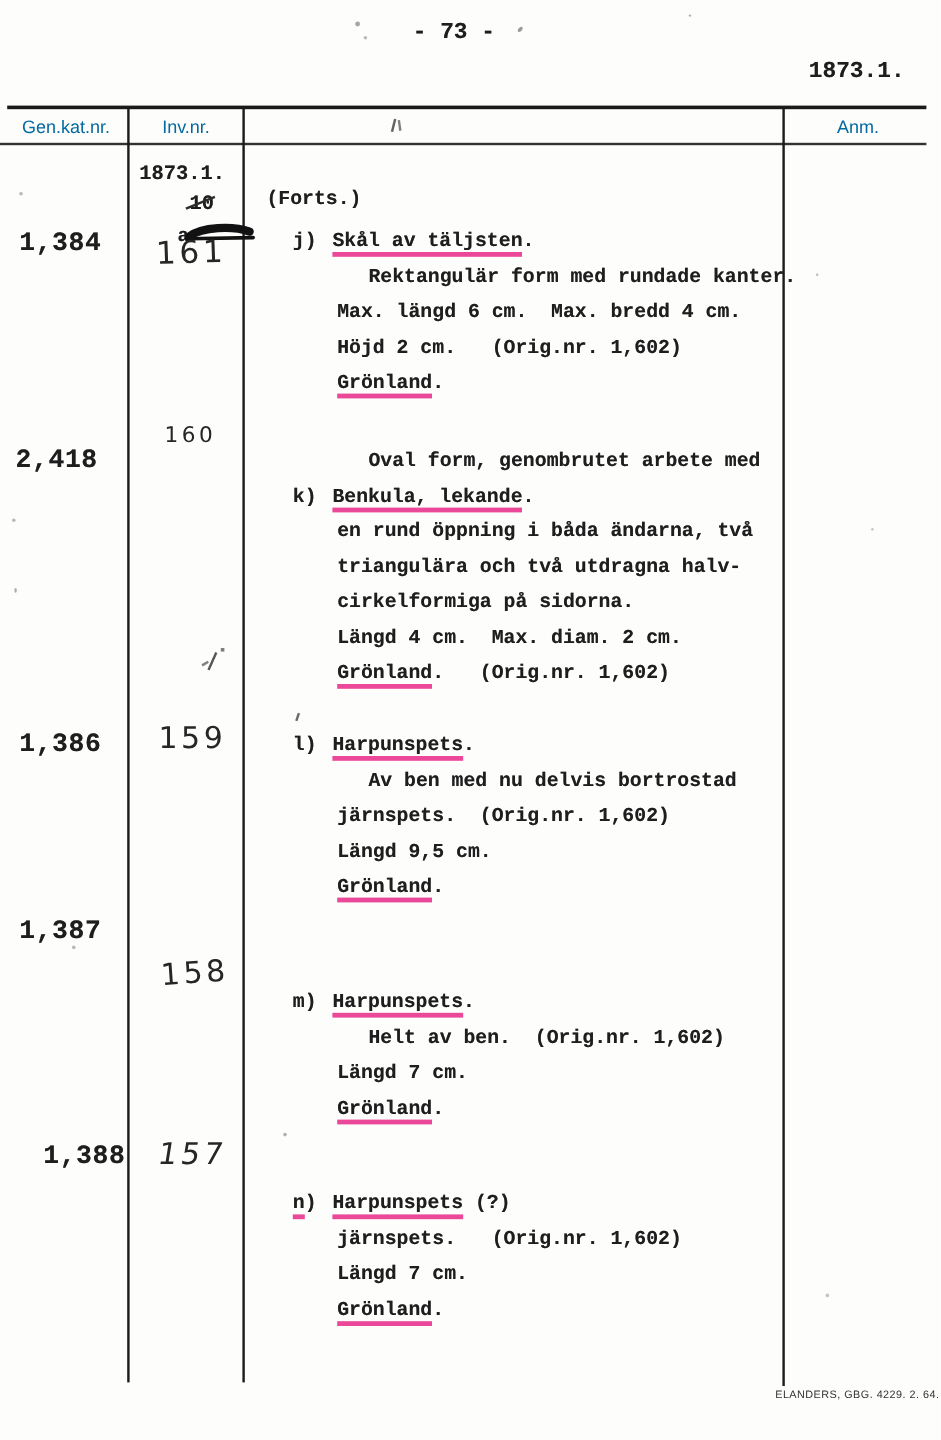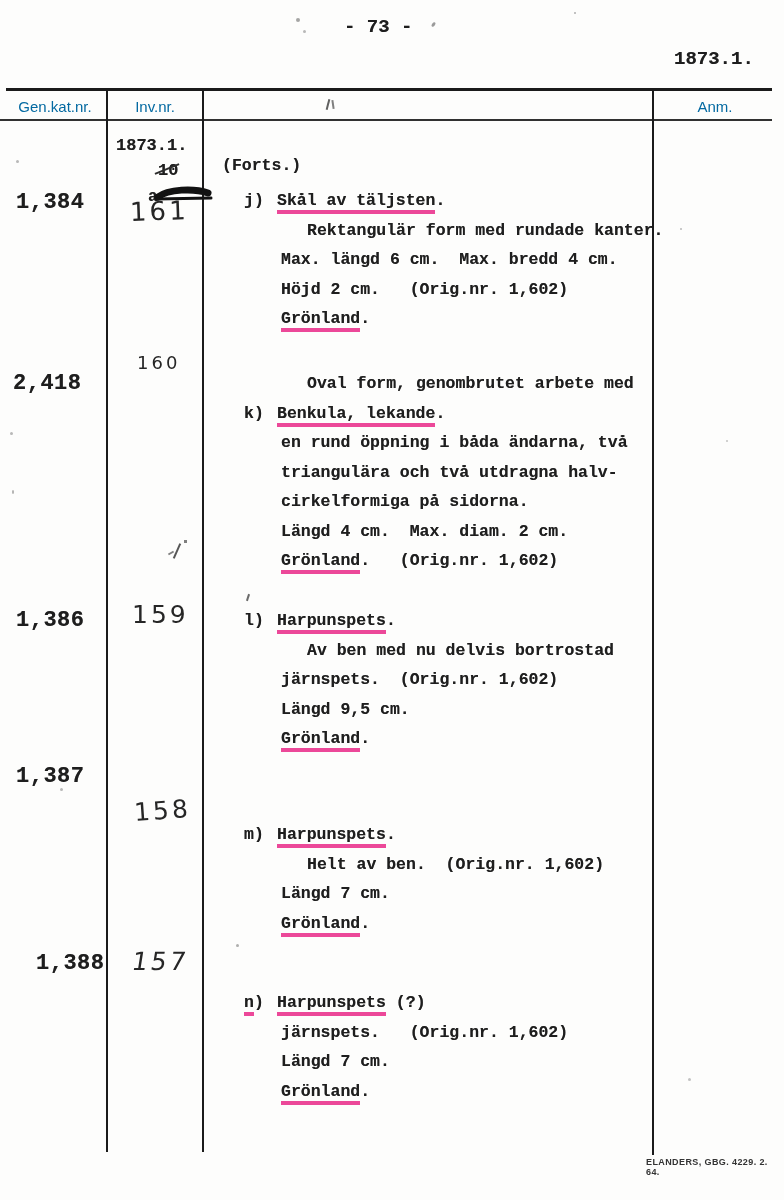--- a/index.html
+++ b/index.html
@@ -39,21 +39,21 @@
   .entry .line { white-space:pre; }
   .entry .line.body { padding-left:37px; }
   .entry .line.ind  { padding-left:63px; }
   .letterbox { display:inline-block; width:33px; white-space:pre; }
   .u  { border-bottom:4px solid #ec4899; }
   .gen { font-size:22px; letter-spacing:.5px; }
   .speck { position:absolute; background:#3a3a3a; border-radius:50%; }
   .stroke { position:absolute; background:#2c2c2c; }
   .footer-mark {
     position:absolute; font-family:"Liberation Sans", sans-serif;
-    font-size:9px; font-weight:700; letter-spacing:.4px; color:#333;
+    font-size:9px; font-weight:400; letter-spacing:.4px; color:#333;
   }
   svg { position:absolute; overflow:visible; }
 </style>
 </head>
 <body>
 
 <div class="page">
 
   <div class="tw" style="left:344px; top:16px; font-size:19px;">- 73 -</div>
   <div class="tw" style="left:674px; top:48px; font-size:19px;">1873.1.</div>

